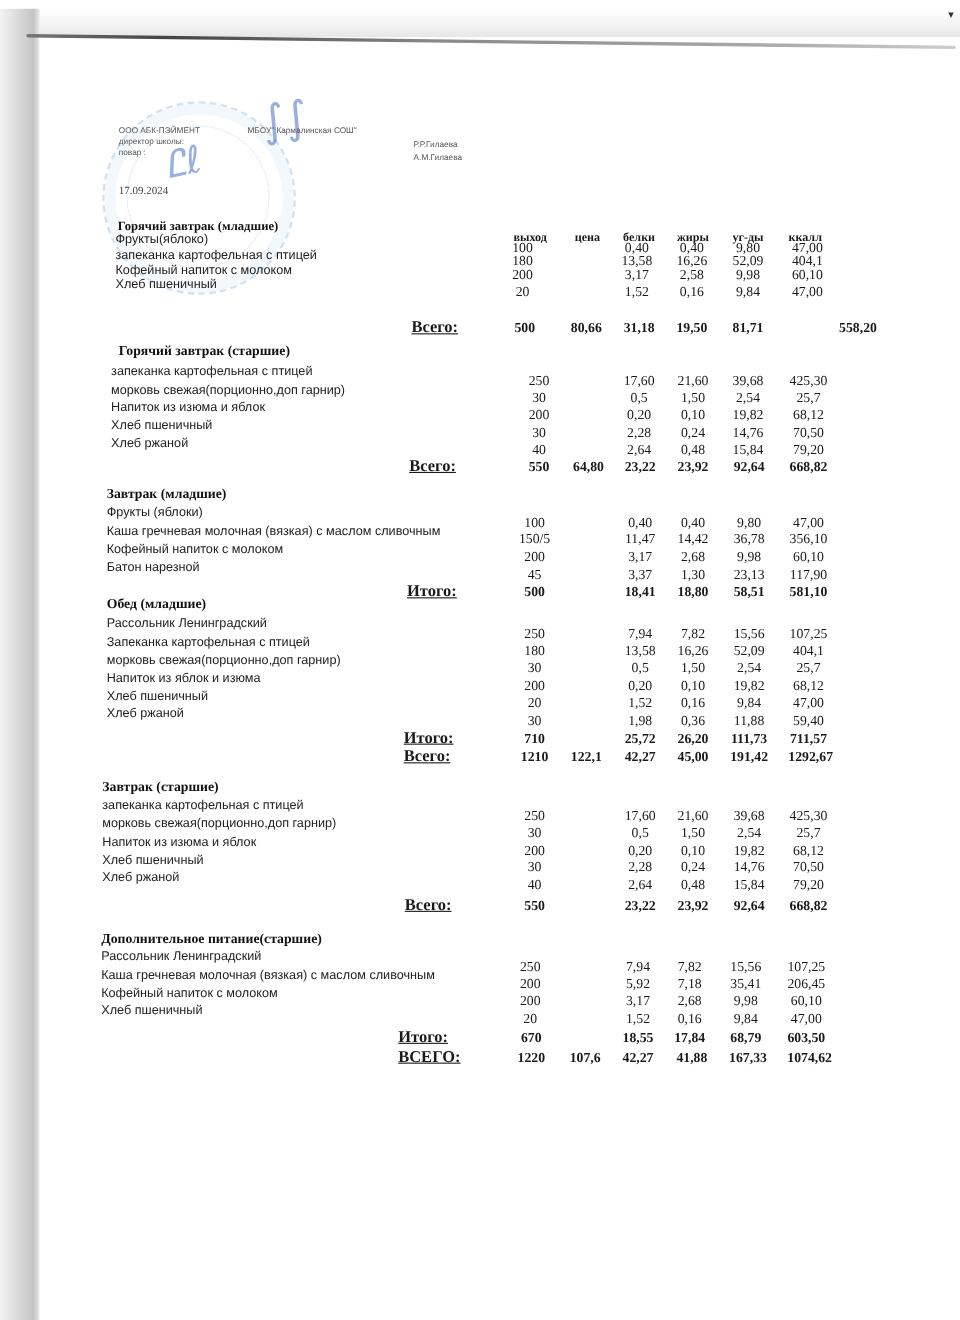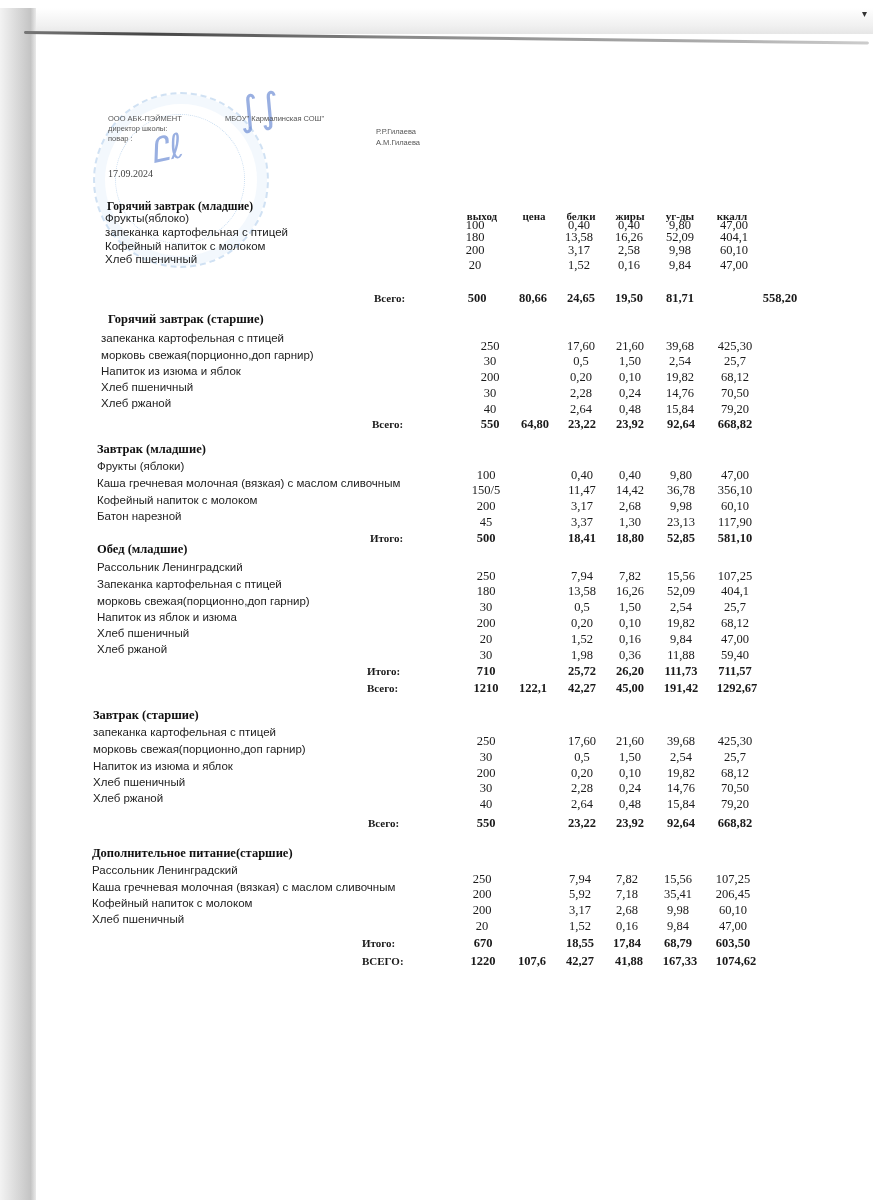--- a/index.html
+++ b/index.html
@@ -49,21 +49,21 @@
   }
   .hdr-date { font-family: "Liberation Serif", serif; font-size: 10px; color: #444; }
 
   .row { position: absolute; left: 0; width: 873px; height: 14px; }
   .cell { position: absolute; white-space: nowrap; font-size: 12.5px; line-height: 14px; }
   .name { font-family: "Liberation Sans", sans-serif; font-size: 11.5px; color: #222; }
   .title { font-family: "Liberation Serif", serif; font-weight: bold; font-size: 12.5px; color: #111; }
   .num { text-align: center; width: 50px; font-size: 12.5px; }
   .bold { font-weight: bold; }
   .head { font-weight: bold; font-size: 11px; text-align: center; }
-  .lbl { font-weight: bold; font-size: 11px; }
+  .lbl { font-weight: bold; font-size: 15px; text-decoration: underline; }
 </style>
 </head>
 <body>
 
 <div class="scan-top"></div>
 <div class="scan-left"></div>
 <div class="page"></div>
 <div class="scan-line"></div>
 <div class="corner-mark">▾</div>
 
@@ -128,21 +128,21 @@
   <span class="cell num" style="left:450px;">20</span>
   <span class="cell num" style="left:554px;">1,52</span>
   <span class="cell num" style="left:604px;">0,16</span>
   <span class="cell num" style="left:655px;">9,84</span>
   <span class="cell num" style="left:709px;">47,00</span>
 </div>
 <div class="row bold" style="top:291px;">
   <span class="cell lbl" style="left:374px;">Всего:</span>
   <span class="cell num bold" style="left:452px;">500</span>
   <span class="cell num bold" style="left:508px;">80,66</span>
-  <span class="cell num bold" style="left:556px;">24,65</span>
+  <span class="cell num bold" style="left:556px;">31,18</span>
   <span class="cell num bold" style="left:604px;">19,50</span>
   <span class="cell num bold" style="left:655px;">81,71</span>
   <span class="cell num bold" style="left:711px;margin-left:44px;">558,20</span>
 </div>
 
 <div class="row" style="top:312px;">
   <span class="cell title" style="left:108px;">Горячий завтрак  (старшие)</span>
 </div>
 <div class="row" style="top:331px;">
     <span class="cell name" style="left:101px;">запеканка картофельная с птицей</span>
@@ -247,21 +247,21 @@
   <span class="cell num" style="left:557px;">3,37</span>
   <span class="cell num" style="left:605px;">1,30</span>
   <span class="cell num" style="left:656px;">23,13</span>
   <span class="cell num" style="left:710px;">117,90</span>
 </div>
 <div class="row bold" style="top:531px;">
   <span class="cell lbl" style="left:370px;">Итого:</span>
   <span class="cell num bold" style="left:461px;">500</span>
   <span class="cell num bold" style="left:557px;">18,41</span>
   <span class="cell num bold" style="left:605px;font-family:Liberation Serif, serif;">18,80</span>
-  <span class="cell num bold" style="left:656px;">52,85</span>
+  <span class="cell num bold" style="left:656px;">58,51</span>
   <span class="cell num bold" style="left:710px;">581,10</span>
 </div>
 
 <div class="row" style="top:542px;">
   <span class="cell title" style="left:97px;">Обед (младшие)</span>
 </div>
 <div class="row" style="top:560px;">
     <span class="cell name" style="left:97px;">Рассольник Ленинградский</span>
   </div>
 <div class="row" style="top:577px;">

